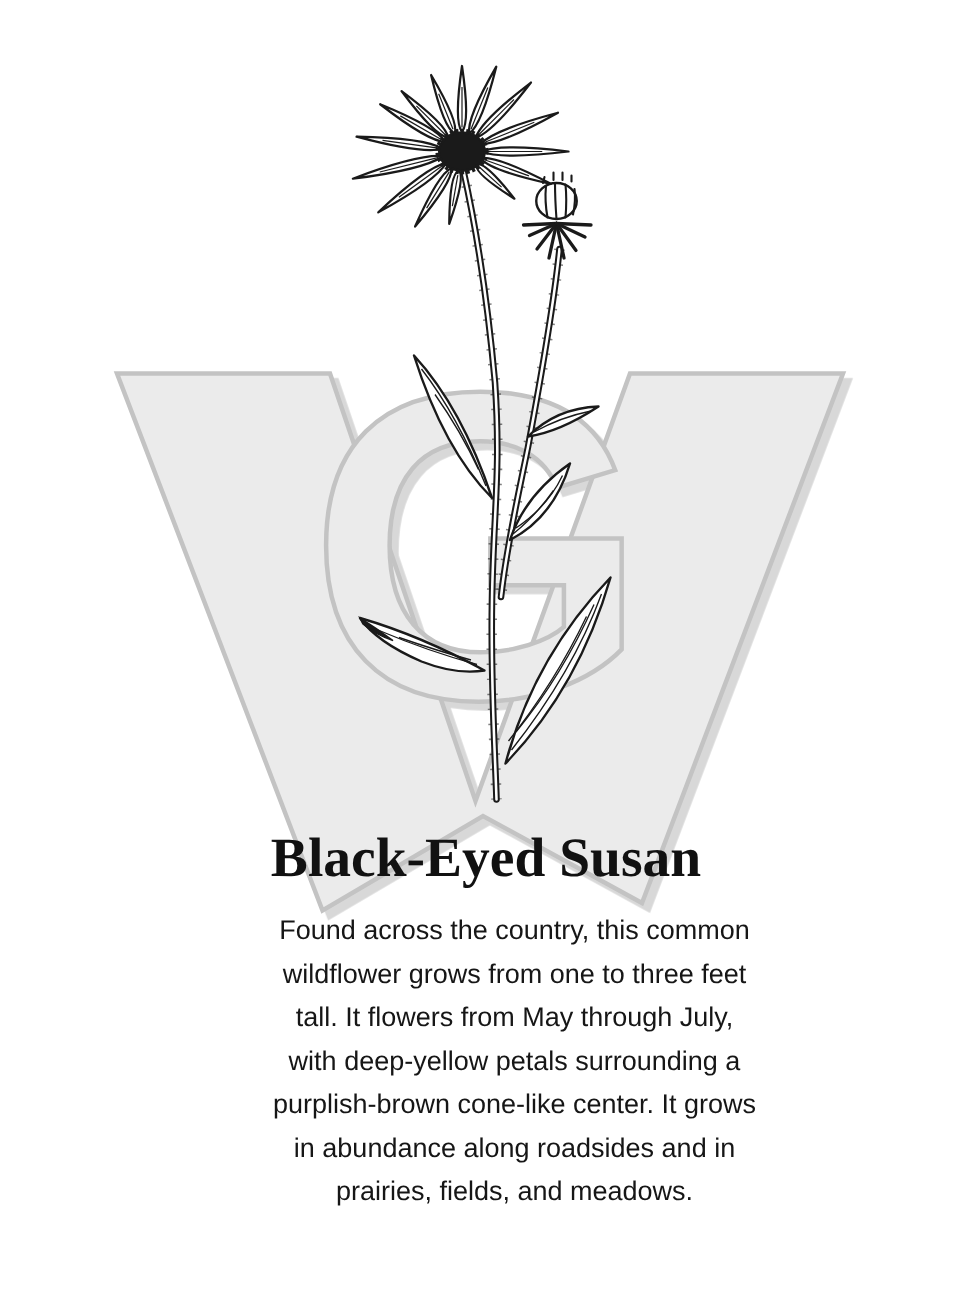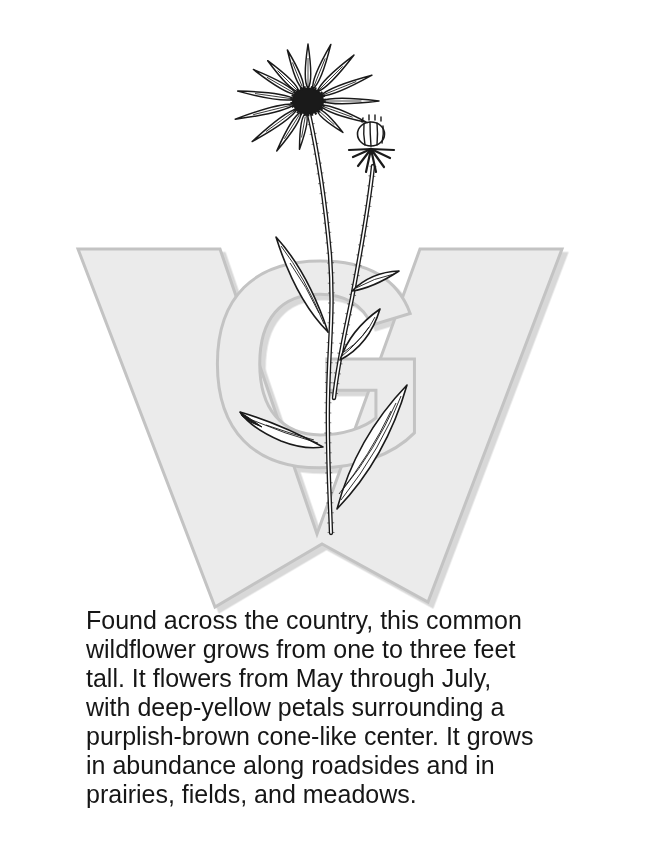--- a/index.html
+++ b/index.html
@@ -20,23 +20,23 @@
   .vein{fill:none;stroke:var(--ink,#1a1a1a);stroke-width:.9;}
   .petal{fill:#ffffff;stroke:var(--ink,#1a1a1a);stroke-width:1.5;stroke-linejoin:round;}
   .petal-rib{fill:none;stroke:var(--ink,#1a1a1a);stroke-width:.8;}
   .flower-center{fill:var(--ink,#1a1a1a);stroke:var(--ink,#1a1a1a);stroke-width:3.5;stroke-dasharray:2 1.6;}
   .bud-head{fill:#ffffff;stroke:var(--ink,#1a1a1a);stroke-width:1.6;}
   .sepal{stroke:var(--ink,#1a1a1a);stroke-width:2.2;stroke-linecap:round;}
   
   .title{position:absolute;left:0;right:0;top:552px;text-align:center;
          font-family:"Liberation Serif",serif;font-weight:bold;font-size:37px;line-height:42px;
          color:var(--title-color,#111);}
-  .desc{position:absolute;left:86px;top:606px;width:480px;
-        font-family:"Liberation Sans",sans-serif;font-size:25px;line-height:29px;
-        color:var(--body-color,#161616);white-space:pre-line;}
+  .desc{position:absolute;left:103px;top:606px;width:480px;
+        font-family:"Liberation Sans",sans-serif;font-size:18px;line-height:29px;
+        color:var(--body-color,#161616);white-space:pre-line;text-align:center;}
 </style>
 </head>
 <body>
 
 <div class="page">
 
   <svg class="art" width="648" height="864" viewBox="0 0 648 864">
     <defs>
       <filter id="emboss" x="-10%" y="-10%" width="130%" height="130%">
         <feDropShadow dx="4.5" dy="4.5" stdDeviation="0" flood-color="#d8d8d8"></feDropShadow>
@@ -133,20 +133,21 @@
             <path d="M 13 0 Q 26.1 -5.5 71 0 Q 26.1 5.5 13 0 Z" transform="rotate(188)" class="petal"></path>
             <path d="M 16 0 L 53.5 0" transform="rotate(188)" class="petal-rib"></path>
             <path d="M 13 0 Q 22.5 -5.5 63 0 Q 22.5 5.5 13 0 Z" transform="rotate(210)" class="petal"></path>
             <path d="M 16 0 L 47.5 0" transform="rotate(210)" class="petal-rib"></path>
           </g>
         <ellipse class="flower-center" cx="308" cy="101" rx="16" ry="13.5"></ellipse>
       </g>
     </g>
   </svg>
 
+  <div class="title">Black-Eyed Susan</div>
   <div class="desc">Found across the country, this common
 wildflower grows from one to three feet
 tall. It flowers from May through July,
 with deep-yellow petals surrounding a
 purplish-brown cone-like center. It grows
 in abundance along roadsides and in
 prairies, fields, and meadows.</div>
 
 </div>
 

